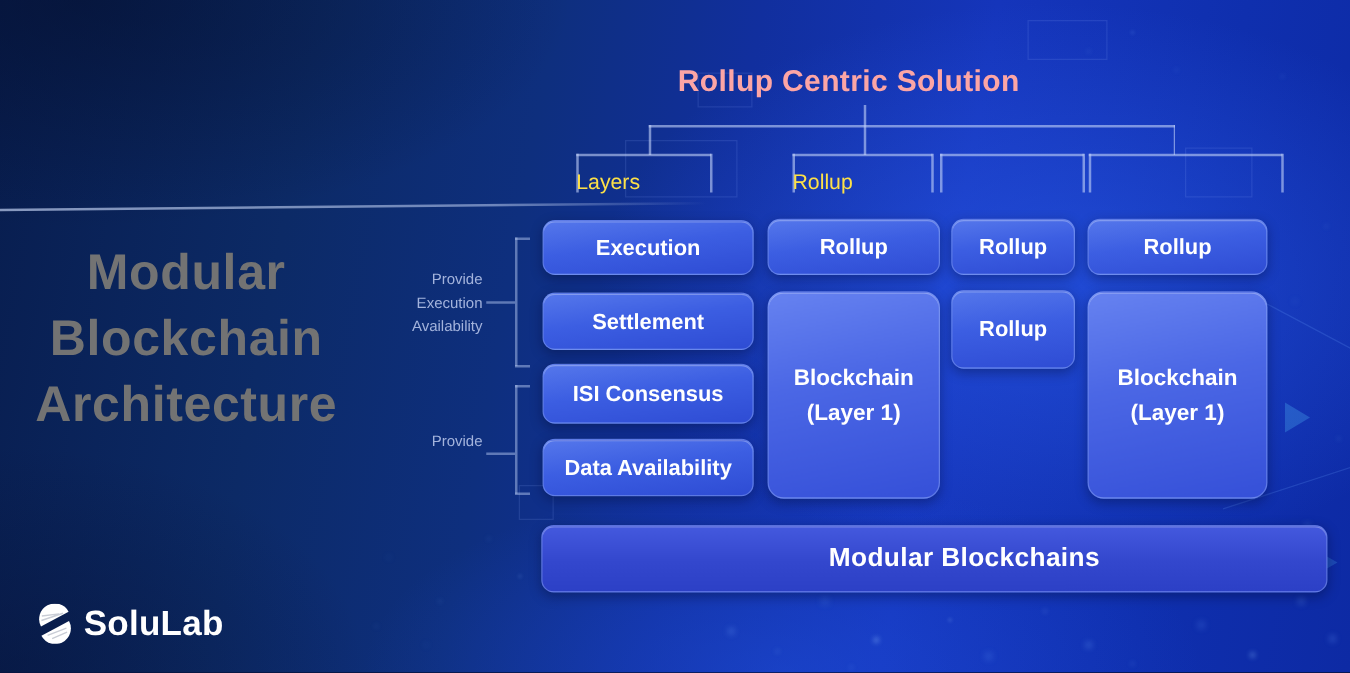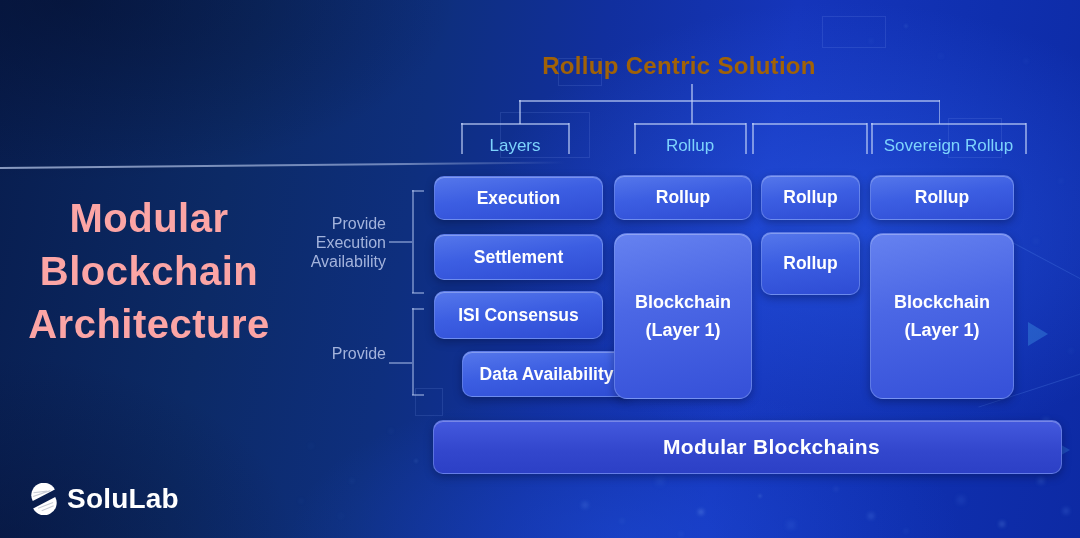--- a/index.html
+++ b/index.html
@@ -40,27 +40,27 @@
       1046px 421px 5px 2px rgba(110,170,255,.35),1071px 351px 4px 1px rgba(130,190,255,.3),
       1026px 61px 4px 1px rgba(120,180,255,.3), 871px 41px 4px 1px rgba(130,185,255,.3),
       906px 26px 3px 1px rgba(140,195,255,.3), 941px 56px 4px 1px rgba(120,175,255,.28);}
   
   .ln{position:absolute;background:rgba(193,210,248,.6);}
   .lnv{width:1.5px;} .lnh{height:1.5px;}
   .brk{position:absolute;background:rgba(175,195,238,.5);}
   
   .headline{position:absolute;left:8px;top:192px;width:282px;margin:0;
     text-align:center;font-size:40px;line-height:53px;font-weight:800;
-    color:#fca5a5;letter-spacing:.5px;}
+    color:#737373;letter-spacing:.5px;}
   .dg-title{position:absolute;left:529px;top:52px;width:300px;margin:0;
-    text-align:center;font-size:24px;font-weight:700;color:#a16207;letter-spacing:.3px;}
+    text-align:center;font-size:24px;font-weight:700;color:#fca5a5;letter-spacing:.3px;}
   .grp-label{position:absolute;top:134px;height:24px;line-height:24px;
-    text-align:center;font-size:17px;color:#7dd3fc;}
+    text-align:left;font-size:17px;color:#fde047;}
   .side-label{position:absolute;left:258px;width:128px;text-align:right;
-    font-size:16px;line-height:19px;color:#a3b3dc;}
+    font-size:12px;line-height:19px;color:#a3b3dc;}
   
   .bx{position:absolute;border-radius:10px;display:flex;align-items:center;justify-content:center;
     text-align:center;font-weight:700;color:#fff;font-size:17.5px;
     background:linear-gradient(173deg,#5577eb 0%,#3c5ee2 45%,#2e4cd4 100%);
     border:1px solid rgba(145,170,245,.45);
     box-shadow:0 3px 9px rgba(4,10,40,.35), inset 0 1px 0 rgba(255,255,255,.28);}
   .bx-big{border-radius:13px;font-size:18px;line-height:28px;
     background:linear-gradient(168deg,#6682f0 0%,#4b67e5 42%,#3550d8 100%);}
   .bx-footer{font-size:21px;letter-spacing:.3px;
     background:linear-gradient(180deg,#4459de 0%,#3347cd 55%,#2c40c6 100%);padding-left:48px;}
@@ -120,21 +120,20 @@
   <div class="ln lnv" style="left:745px;top:123px;height:31px;"></div>
   <div class="ln lnh" style="left:752px;top:123px;width:115px;"></div>
   <div class="ln lnv" style="left:752px;top:123px;height:31px;"></div>
   <div class="ln lnv" style="left:866px;top:123px;height:31px;"></div>
   <div class="ln lnh" style="left:871px;top:123px;width:155px;"></div>
   <div class="ln lnv" style="left:871px;top:123px;height:31px;"></div>
   <div class="ln lnv" style="left:1025px;top:123px;height:31px;"></div>
 
   <div class="grp-label" style="left:461px;width:108px;">Layers</div>
   <div class="grp-label" style="left:634px;width:112px;">Rollup</div>
-  <div class="grp-label" style="left:871px;width:155px;">Sovereign Rollup</div>
 
   <div class="brk" style="left:412px;top:190px;width:1.5px;height:103px;"></div>
   <div class="brk" style="left:412px;top:190px;width:12px;height:1.5px;"></div>
   <div class="brk" style="left:412px;top:292px;width:12px;height:1.5px;"></div>
   <div class="brk" style="left:389px;top:241px;width:23px;height:1.5px;"></div>
   <div class="brk" style="left:412px;top:308px;width:1.5px;height:87px;"></div>
   <div class="brk" style="left:412px;top:308px;width:12px;height:1.5px;"></div>
   <div class="brk" style="left:412px;top:394px;width:12px;height:1.5px;"></div>
   <div class="brk" style="left:389px;top:362px;width:23px;height:1.5px;"></div>
 
@@ -143,21 +142,21 @@
     <span style="display:block">Execution</span>
     <span style="display:block">Availability</span>
   </div>
   <div class="side-label" style="top:344px;">
     <span style="display:block">Provide</span>
   </div>
 
   <div class="bx" style="left:434px;top:176px;width:167px;height:42px;">Execution</div>
   <div class="bx" style="left:434px;top:291px;width:167px;height:46px;">ISI Consensus</div>
   <div class="bx" style="left:434px;top:234px;width:167px;height:44px;">Settlement</div>
-  <div class="bx" style="left:434px;top:351px;width:167px;height:44px;margin-left:28px;">Data Availability</div>
+  <div class="bx" style="left:434px;top:351px;width:167px;height:44px;">Data Availability</div>
 
   <div class="bx" style="left:614px;top:175px;width:136px;height:43px;">Rollup</div>
   <div class="bx bx-big" style="left:614px;top:233px;width:136px;height:164px;">
     <div>
       <span style="display:block">Blockchain</span>
       <span style="display:block">(Layer 1)</span>
     </div>
   </div>
 
   <div class="bx" style="left:761px;top:175px;width:97px;height:43px;">Rollup</div>

